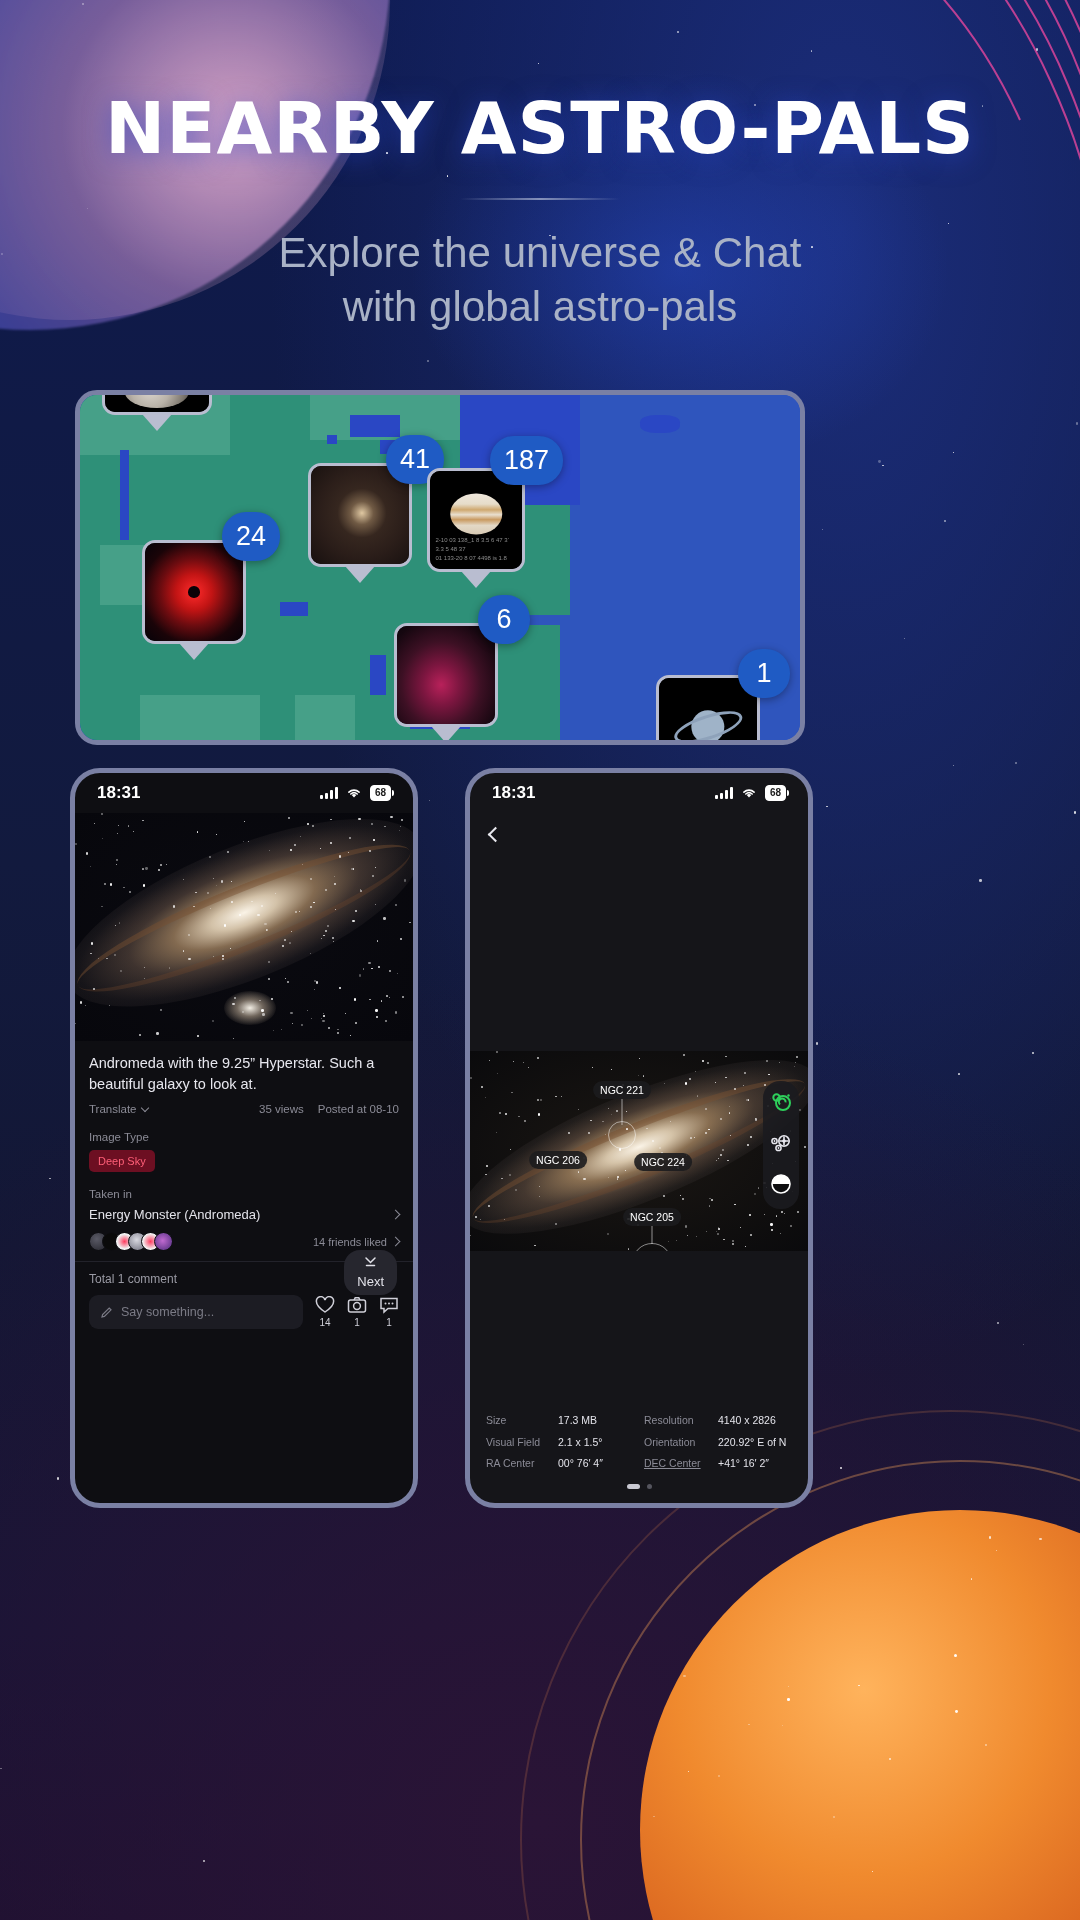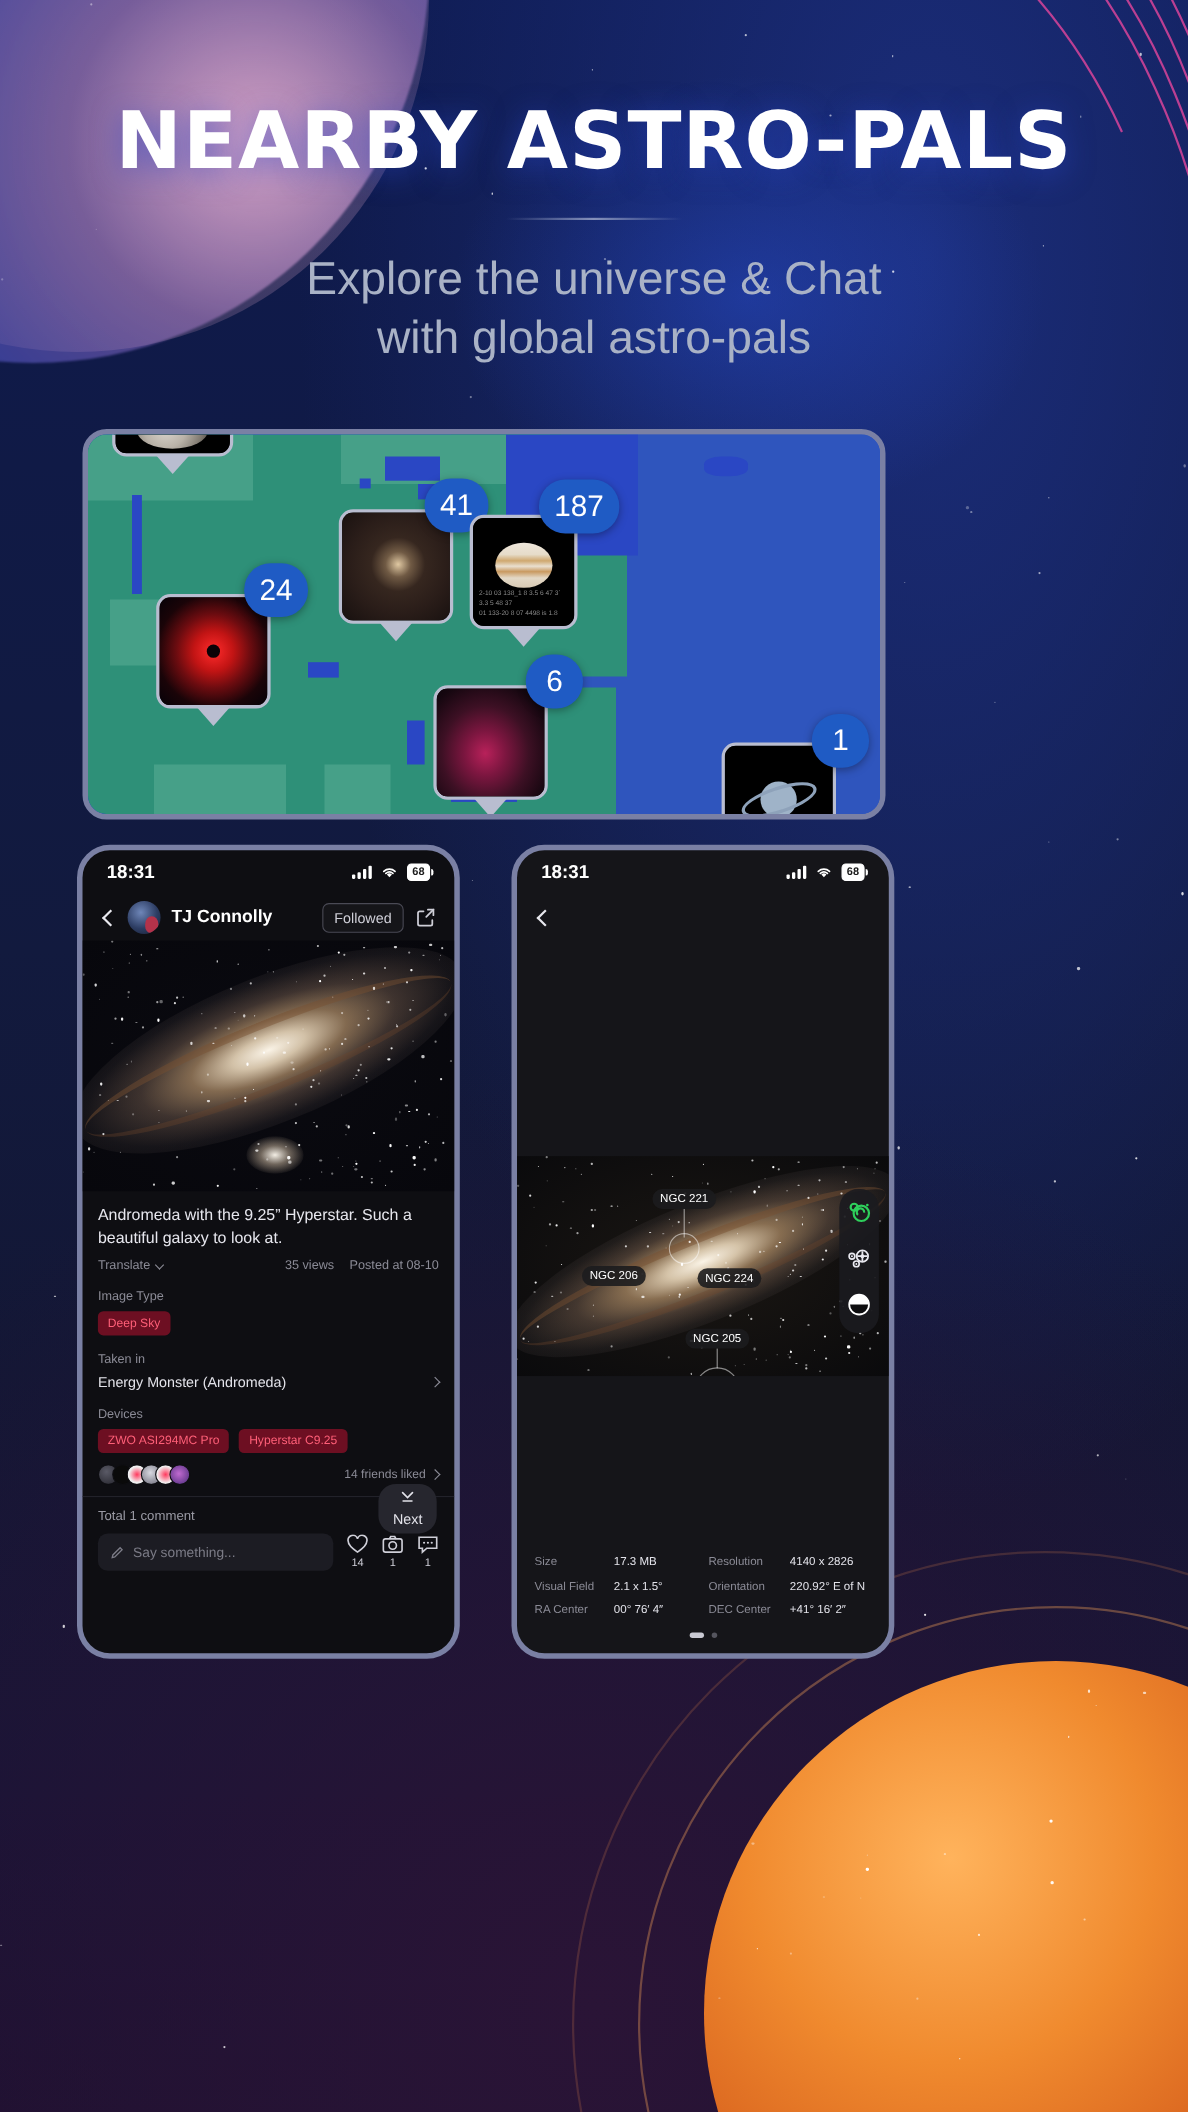--- a/index.html
+++ b/index.html
@@ -451,33 +451,20 @@
         </span>
       <svg width="16" height="12" viewBox="0 0 16 12">
         <path d="M8 10.6 L5.7 7.9 a3.6 3.6 0 0 1 4.6 0 Z" fill="#fff"></path>
         <path d="M2.9 5.1 a7.6 7.6 0 0 1 10.2 0" stroke="#fff" stroke-width="1.6" fill="none" stroke-linecap="round"></path>
         <path d="M4.8 7 a5 5 0 0 1 6.4 0" stroke="#fff" stroke-width="1.6" fill="none" stroke-linecap="round"></path>
       </svg>
       <span class="batt">68</span>
     </div>
   </div>
 
-  <div class="nav-bar">
-    <div class="chev-back"></div>
-    <div class="avatar"></div>
-    <div class="user-name">TJ Connolly</div>
-    <div class="followed-btn">Followed</div>
-    <span class="share-ic">
-      <svg width="20" height="20" viewBox="0 0 20 20">
-        <path d="M12 3h5v5" stroke="#cfcfd8" stroke-width="1.6" fill="none" stroke-linecap="round"></path>
-        <path d="M17 3l-6.5 6.5" stroke="#cfcfd8" stroke-width="1.6" fill="none" stroke-linecap="round"></path>
-        <path d="M16 12.5V16a1.5 1.5 0 0 1-1.5 1.5h-10A1.5 1.5 0 0 1 3 16V6a1.5 1.5 0 0 1 1.5-1.5H8" stroke="#cfcfd8" stroke-width="1.6" fill="none" stroke-linecap="round"></path>
-      </svg>
-    </span>
-  </div>
 
   <div class="hero">
     <div class="andro"></div>
     <div class="dust"></div>
     <div class="satgal"></div>
     <div class="stars" id="hero-stars">
         <span class="star" style="left:0.0px;top:209.9px;width:1.4px;height:1.4px;opacity:0.45"></span>
         <span class="star" style="left:248.0px;top:121.5px;width:1.5px;height:1.5px;opacity:0.83"></span>
         <span class="star" style="left:256.7px;top:123.8px;width:2.1px;height:2.1px;opacity:0.75"></span>
         <span class="star" style="left:277.7px;top:55.2px;width:1.5px;height:1.5px;opacity:0.80"></span>
@@ -690,27 +677,20 @@
   </div>
 
   <div class="sec" style="margin-top:10px;">
     <div class="sec-label">Taken in</div>
     <div class="takenin">
       <span class="sec-value">Energy Monster (Andromeda)</span>
       <span class="chev-r"></span>
     </div>
   </div>
 
-  <div class="sec" style="margin-top:10px;">
-    <div class="sec-label">Devices</div>
-    <div class="tagrow">
-      <span class="tag">ZWO ASI294MC Pro</span>
-      <span class="tag">Hyperstar C9.25</span>
-    </div>
-  </div>
 
   <div class="likedrow">
     <span class="faces">
       <span class="face" style="background:radial-gradient(circle at 40% 35%,#5a5a66,#24242c);"></span>
       <span class="face" style="background:#0a0a0a;"></span>
       <span class="face" style="background:radial-gradient(circle at 50% 50%,#ff3a5e 0%,#f0f0f0 60%);"></span>
       <span class="face" style="background:radial-gradient(circle at 45% 40%,#d8d8e0,#6a6a78);"></span>
       <span class="face" style="background:radial-gradient(circle at 50% 50%,#ff3a5e 0%,#f2f2f2 65%);"></span>
       <span class="face" style="background:radial-gradient(circle at 45% 45%,#c06ad0,#4a2b7a);"></span>
     </span>
@@ -1024,21 +1004,21 @@
     </div>
     <div class="info-cell">
       <span class="info-k" style="width:64px;">Orientation</span>
       <span class="info-v">220.92° E of N</span>
     </div>
     <div class="info-cell">
       <span class="info-k">RA Center</span>
       <span class="info-v">00° 76′ 4″</span>
     </div>
     <div class="info-cell">
-      <span class="info-k" style="width:64px;">DEC Center</span>
+      <span class="info-k" style="width:64px;text-decoration:underline;">DEC Center</span>
       <span class="info-v">+41° 16′ 2″</span>
     </div>
   </div>
 
   <div class="dots">
     <span class="dot on"></span>
     <span class="dot"></span>
   </div>
 </div>
 

